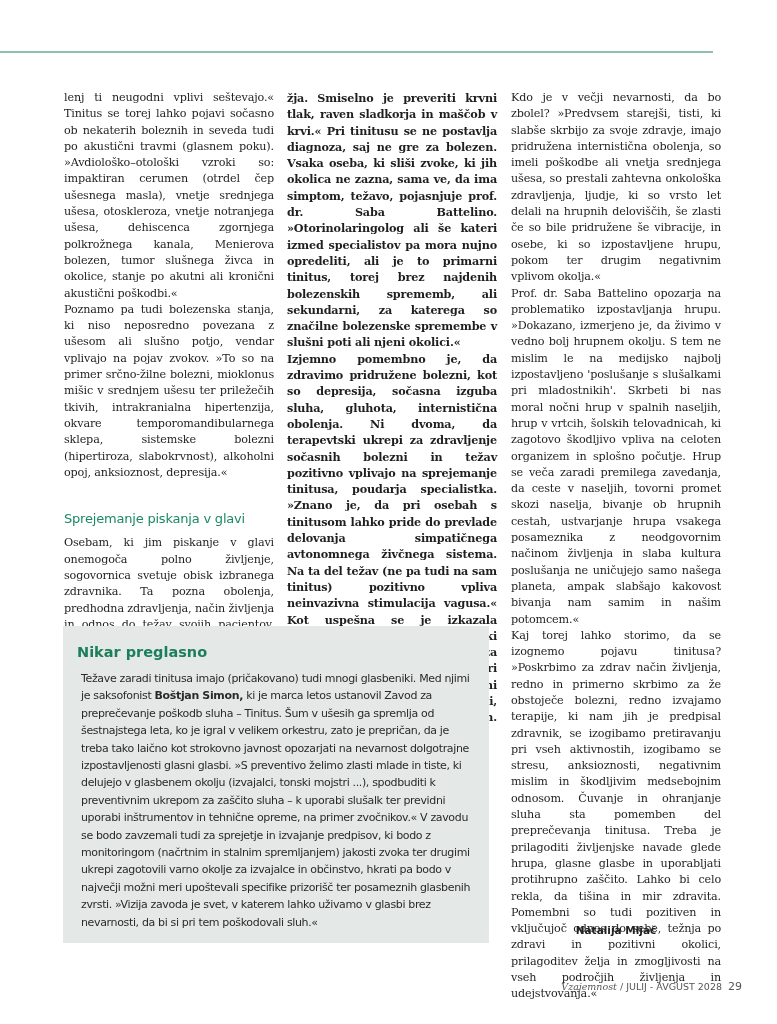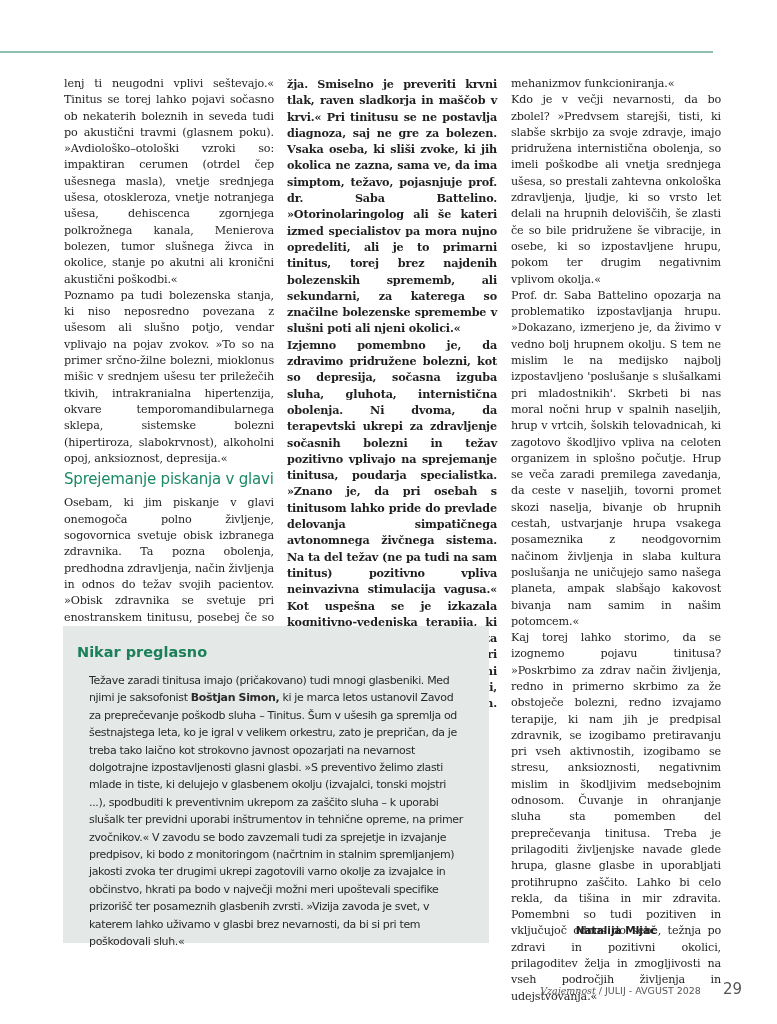--- a/index.html
+++ b/index.html
@@ -1,51 +1,50 @@
 <!DOCTYPE html>
 <html><head>
 <meta charset="utf-8">
 <style>
   html, body { margin:0; padding:0; background:#ffffff; }
   body { width:777px; height:1024px; position:relative; overflow:hidden; font-family:"DejaVu Serif", serif; color:#1f1f1f; }
   .top-rule { position:absolute; left:0; top:51px; width:713px; height:2px; background:#8fbfb0; }
-  .col { position:absolute; top:76px; font-size:11.2px; line-height:16.3px; text-align:justify; letter-spacing:-0.15px; }
+  .col { position:absolute; top:90px; font-size:11.2px; line-height:16.3px; text-align:justify; letter-spacing:-0.15px; }
   .col p { margin:0; text-indent:0; }
   .c1 { left:64px; width:210px; }
   .c2 { left:287px; width:210px;font-weight:bold; }
   .c3 { left:511px; width:210px; }
-  .subhead { font-family:"DejaVu Sans", sans-serif; color:#1b8a62; font-size:15px; font-weight:normal; margin:4px 0 8px 0; letter-spacing:-0.2px; }
+  .subhead { font-family:"DejaVu Sans", sans-serif; color:#1b8a62; font-size:13px; font-weight:normal; margin:30px 0 8px 0; letter-spacing:-0.2px; }
   .box { position:absolute; left:63px; top:626px; width:426px; height:317px; background:#e4e8e6; box-sizing:border-box; padding:18px 14px 10px 14px; font-family:"DejaVu Sans", sans-serif; }
   .box-title { color:#1b7f5b; font-weight:bold; font-size:14.5px; margin:0 0 10px 0; }
-  .box-body { font-size:11px; line-height:17.4px; color:#2a2a2a; letter-spacing:-0.35px; margin:12px; }
+  .box-body { font-size:11px; line-height:17.4px; color:#2a2a2a; letter-spacing:-0.35px; margin:4px; }
   .box-body b { font-weight:bold; }
   .author { position:absolute; left:511px; top:924px; width:210px; text-align:center; font-family:"DejaVu Sans", sans-serif; font-weight:bold; font-size:10.5px; color:#222; }
   .footer { position:absolute; top:980px; right:35px; font-family:"DejaVu Sans", sans-serif; font-size:9.5px; color:#555; }
   .footer .mag { font-family:"DejaVu Serif", serif; font-style:italic; }
-  .footer .page { font-size:15px; margin-left:22px; color:#555; }
+  .footer .page { font-size:11px; margin-left:6px; color:#555; }
 </style>
 </head>
 <body>
 
 <div class="top-rule"></div>
 
 <div class="col c1">
   <p>lenj ti neugodni vplivi seštevajo.« Tinitus se torej lahko pojavi sočasno ob nekaterih boleznih in seveda tudi po akustični travmi (glasnem poku). »Avdiološko–otološki vzroki so: impaktiran cerumen (otrdel čep ušesnega masla), vnetje srednjega ušesa, otoskleroza, vnetje notranjega ušesa, dehiscenca zgornjega polkrožnega kanala, Menierova bolezen, tumor slušnega živca in okolice, stanje po akutni ali kronični akustični poškodbi.«</p>
   <p>Poznamo pa tudi bolezenska stanja, ki niso neposredno povezana z ušesom ali slušno potjo, vendar vplivajo na pojav zvokov. »To so na primer srčno-žilne bolezni, mioklonus mišic v srednjem ušesu ter priležečih tkivih, intrakranialna hipertenzija, okvare temporomandibularnega sklepa, sistemske bolezni (hipertiroza, slabokrvnost), alkoholni opoj, anksioznost, depresija.«</p>
   <h3 class="subhead">Sprejemanje piskanja v glavi</h3>
   <p>Osebam, ki jim piskanje v glavi onemogoča polno življenje, sogovornica svetuje obisk izbranega zdravnika. Ta pozna obolenja, predhodna zdravljenja, način življenja in odnos do težav svojih pacientov. »Obisk zdravnika se svetuje pri enostranskem tinitusu, posebej če so pridruženi slabši sluh in/ali motnje ravnote-</p>
 </div>
 
 <div class="col c2">
   <p>žja. Smiselno je preveriti krvni tlak, raven sladkorja in maščob v krvi.« Pri tinitusu se ne postavlja diagnoza, saj ne gre za bolezen. Vsaka oseba, ki sliši zvoke, ki jih okolica ne zazna, sama ve, da ima simptom, težavo, pojasnjuje prof. dr. Saba Battelino. »Otorinolaringolog ali še kateri izmed specialistov pa mora nujno opredeliti, ali je to primarni tinitus, torej brez najdenih bolezenskih sprememb, ali sekundarni, za katerega so značilne bolezenske spremembe v slušni poti ali njeni okolici.«</p>
   <p>Izjemno pomembno je, da zdravimo pridružene bolezni, kot so depresija, sočasna izguba sluha, gluhota, internistična obolenja. Ni dvoma, da terapevtski ukrepi za zdravljenje sočasnih bolezni in težav pozitivno vplivajo na sprejemanje tinitusa, poudarja specialistka. »Znano je, da pri osebah s tinitusom lahko pride do prevlade delovanja simpatičnega avtonomnega živčnega sistema. Na ta del težav (ne pa tudi na sam tinitus) pozitivno vpliva neinvazivna stimulacija vagusa.« Kot uspešna se je izkazala kognitivno-vedenjska terapija, ki sicer ni specifična terapija za tinitus. »Pomaga pa pri spopadanju z različnimi tegobami, težavami, ovirami, simptomi – torej tudi s tinitusom. Nauči nas namreč novih</p>
 </div>
 
 <div class="col c3">
-  <p>mehanizmov funkcioniranja.«</p>
   <p>Kdo je v večji nevarnosti, da bo zbolel? »Predvsem starejši, tisti, ki slabše skrbijo za svoje zdravje, imajo pridružena internistična obolenja, so imeli poškodbe ali vnetja srednjega ušesa, so prestali zahtevna onkološka zdravljenja, ljudje, ki so vrsto let delali na hrupnih deloviščih, še zlasti če so bile pridružene še vibracije, in osebe, ki so izpostavljene hrupu, pokom ter drugim negativnim vplivom okolja.«</p>
   <p>Prof. dr. Saba Battelino opozarja na problematiko izpostavljanja hrupu. »Dokazano, izmerjeno je, da živimo v vedno bolj hrupnem okolju. S tem ne mislim le na medijsko najbolj izpostavljeno 'poslušanje s slušalkami pri mladostnikih'. Skrbeti bi nas moral nočni hrup v spalnih naseljih, hrup v vrtcih, šolskih telovadnicah, ki zagotovo škodljivo vpliva na celoten organizem in splošno počutje. Hrup se veča zaradi premilega zavedanja, da ceste v naseljih, tovorni promet skozi naselja, bivanje ob hrupnih cestah, ustvarjanje hrupa vsakega posameznika z neodgovornim načinom življenja in slaba kultura poslušanja ne uničujejo samo našega planeta, ampak slabšajo kakovost bivanja nam samim in našim potomcem.«</p>
   <p>Kaj torej lahko storimo, da se izognemo pojavu tinitusa? »Poskrbimo za zdrav način življenja, redno in primerno skrbimo za že obstoječe bolezni, redno izvajamo terapije, ki nam jih je predpisal zdravnik, se izogibamo pretiravanju pri vseh aktivnostih, izogibamo se stresu, anksioznosti, negativnim mislim in škodljivim medsebojnim odnosom. Čuvanje in ohranjanje sluha sta pomemben del preprečevanja tinitusa. Treba je prilagoditi življenjske navade glede hrupa, glasne glasbe in uporabljati protihrupno zaščito. Lahko bi celo rekla, da tišina in mir zdravita. Pomembni so tudi pozitiven in vključujoč odnos do sebe, težnja po zdravi in pozitivni okolici, prilagoditev želja in zmogljivosti na vseh področjih življenja in udejstvovanja.«</p>
 </div>
 
 <div class="box">
   <div class="box-title">Nikar preglasno</div>
   <p class="box-body"><span>Težave zaradi tinitusa imajo (pričakovano) tudi mnogi glasbeniki. Med njimi je saksofonist </span><b>Boštjan Simon,</b><span> ki je marca letos ustanovil Zavod za preprečevanje poškodb sluha – Tinitus. Šum v ušesih ga spremlja od šestnajstega leta, ko je igral v velikem orkestru, zato je prepričan, da je treba tako laično kot strokovno javnost opozarjati na nevarnost dolgotrajne izpostavljenosti glasni glasbi. »S preventivo želimo zlasti mlade in tiste, ki delujejo v glasbenem okolju (izvajalci, tonski mojstri ...), spodbuditi k preventivnim ukrepom za zaščito sluha – k uporabi slušalk ter previdni uporabi inštrumentov in tehnične opreme, na primer zvočnikov.« V zavodu se bodo zavzemali tudi za sprejetje in izvajanje predpisov, ki bodo z monitoringom (načrtnim in stalnim spremljanjem) jakosti zvoka ter drugimi ukrepi zagotovili varno okolje za izvajalce in občinstvo, hkrati pa bodo v največji možni meri upoštevali specifike prizorišč ter posameznih glasbenih zvrsti. »Vizija zavoda je svet, v katerem lahko uživamo v glasbi brez nevarnosti, da bi si pri tem poškodovali sluh.«</span></p>
 </div>
 

